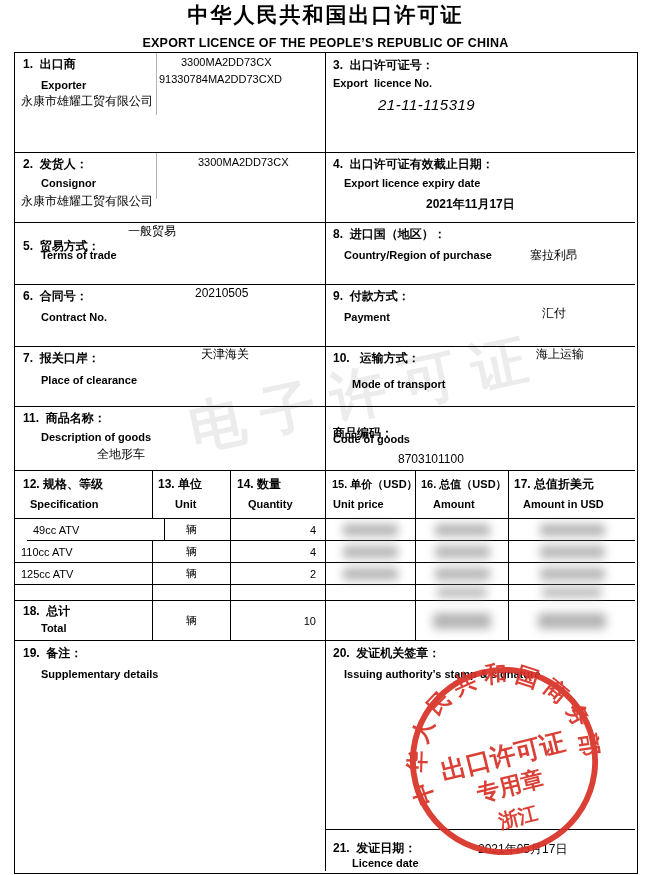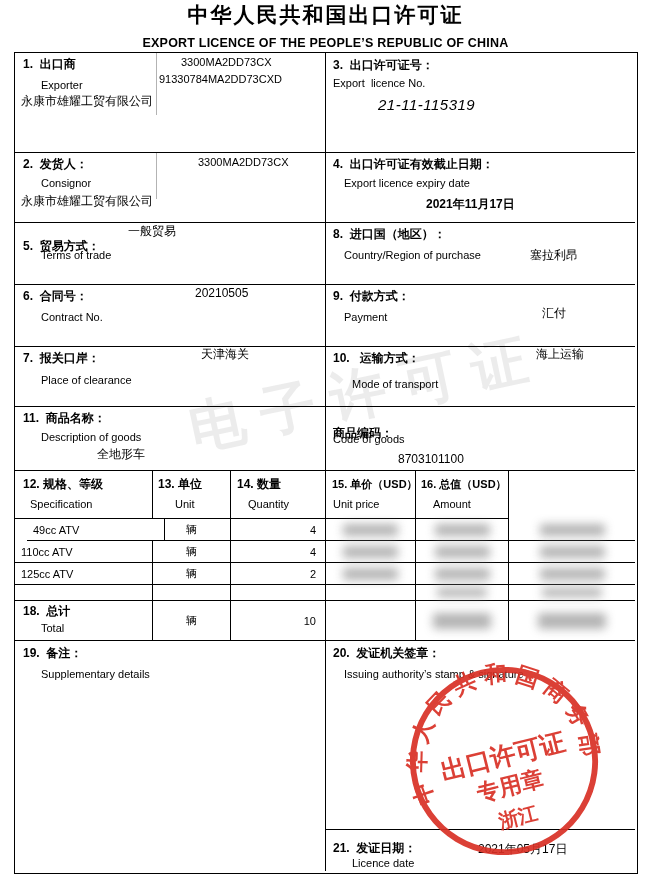--- a/index.html
+++ b/index.html
@@ -8,21 +8,21 @@
   .page{position:relative;width:651px;height:875px;overflow:hidden;background:#fff;}
   .t{position:absolute;white-space:pre;line-height:1.15;}
   .title{width:100%;text-align:center;top:3px;left:0;font-size:21px;font-weight:bold;letter-spacing:2px;}
   .subtitle{width:100%;text-align:center;top:36px;left:0;font-size:12.5px;font-weight:bold;letter-spacing:.2px;}
   .watermark{left:190px;top:398px;font-size:56px;font-weight:bold;color:rgba(70,70,70,0.10);letter-spacing:16px;transform:rotate(-12deg);transform-origin:left center;z-index:0;}
   .tbl{position:absolute;left:14px;top:52px;width:622px;height:820px;border:1px solid #000;z-index:1;}
   .c{position:absolute;box-sizing:border-box;border-right:1px solid #000;border-bottom:1px solid #000;}
   .nr{border-right:none;}
   .nb{border-bottom:none;}
   .cn{font-size:12px;font-weight:bold;}
-  .en{font-size:11px;font-weight:normal;}
+  .en{font-size:11px;font-weight:bold;}
   .val{font-size:12px;}
   .sm{font-size:11px;}
   .licno{font-size:15px;letter-spacing:.5px;}
   .vline{position:absolute;border-left:1px solid #b3b3b3;width:0;}
   .fx{display:flex;align-items:center;}
   .jc{justify-content:center;}
   .je{justify-content:flex-end;padding-right:9px;}
   .js{padding-left:6px;}
   .redact{background:#949494;filter:blur(5px);opacity:.7;border-radius:3px;}
   .stamp{position:absolute;z-index:5;transform:rotate(-14deg);opacity:.92;}
@@ -123,20 +123,24 @@
       <span class="t en" style="left:17px;top:27px;">Quantity</span>
     </div>
     <div class="c" style="left:311px;top:418px;width:90px;height:48px;">
       <span class="t cn" style="left:6px;top:7px;font-size:11px;">15. 单价（USD）</span>
       <span class="t en" style="left:7px;top:27px;">Unit price</span>
     </div>
     <div class="c" style="left:401px;top:418px;width:93px;height:48px;">
       <span class="t cn" style="left:5px;top:7px;font-size:11px;">16. 总值（USD）</span>
       <span class="t en" style="left:17px;top:27px;">Amount</span>
     </div>
+    <div class="c nr" style="left:494px;top:418px;width:126px;height:48px;">
+      <span class="t cn" style="left:5px;top:7px;">17. 总值折美元</span>
+      <span class="t en" style="left:14px;top:27px;">Amount in USD</span>
+    </div>
 
     <div class="c fx js" style="left:12px;top:466px;width:138px;height:22px;text-align:right;">
         <span class="sm">49cc  ATV</span>
       </div>
     <div class="c fx jc" style="left:138px;top:466px;width:78px;height:22px;">
         <span class="sm">辆</span>
       </div>
     <div class="c fx je" style="left:216px;top:466px;width:95px;height:22px;">
         <span class="sm">4</span>
       </div>

